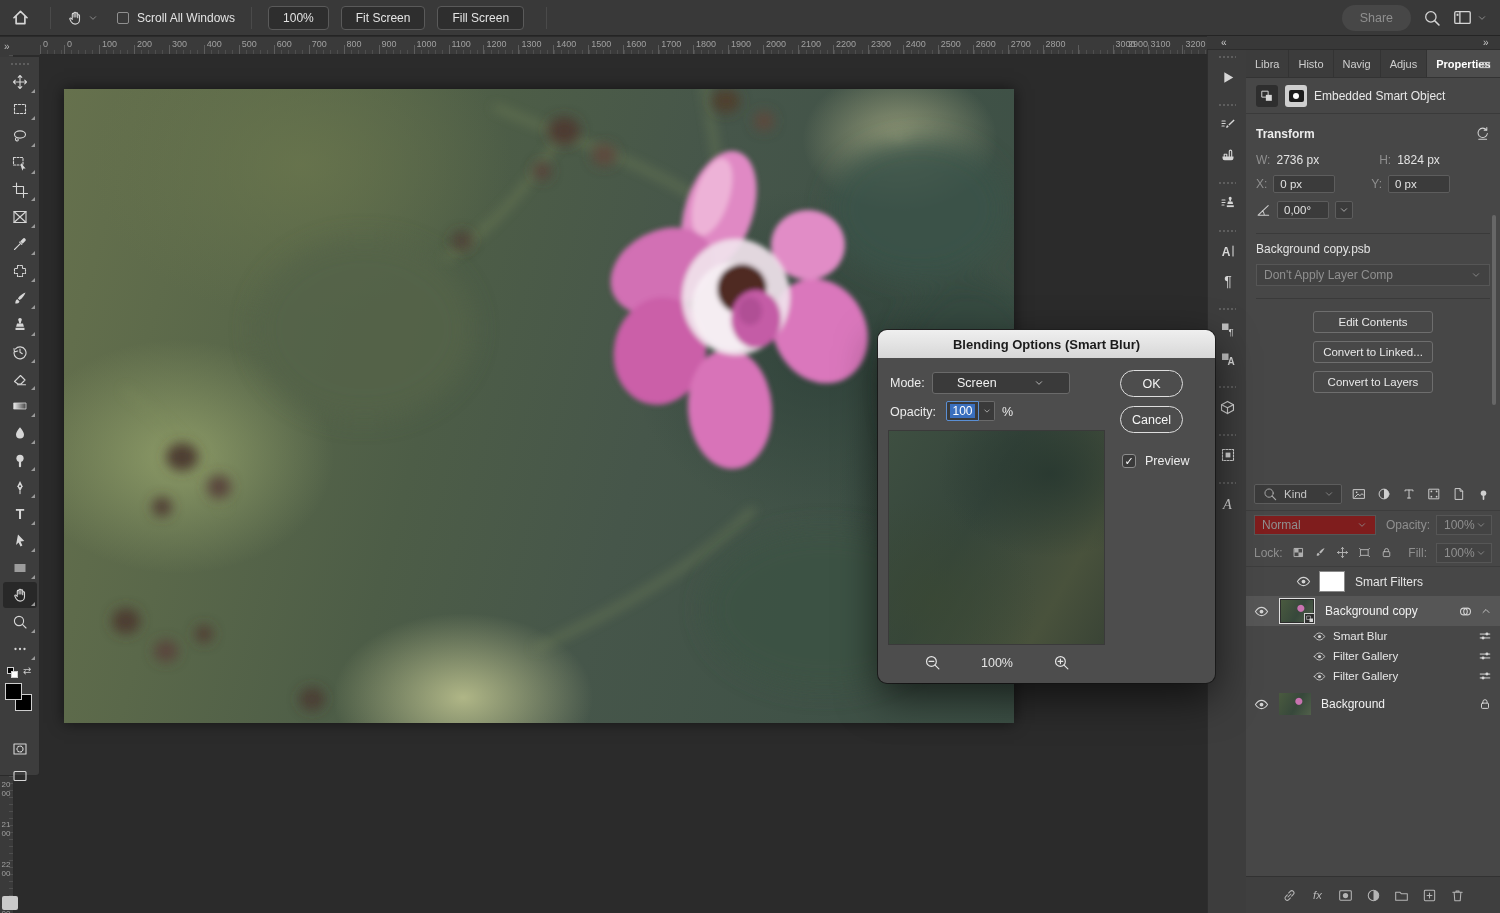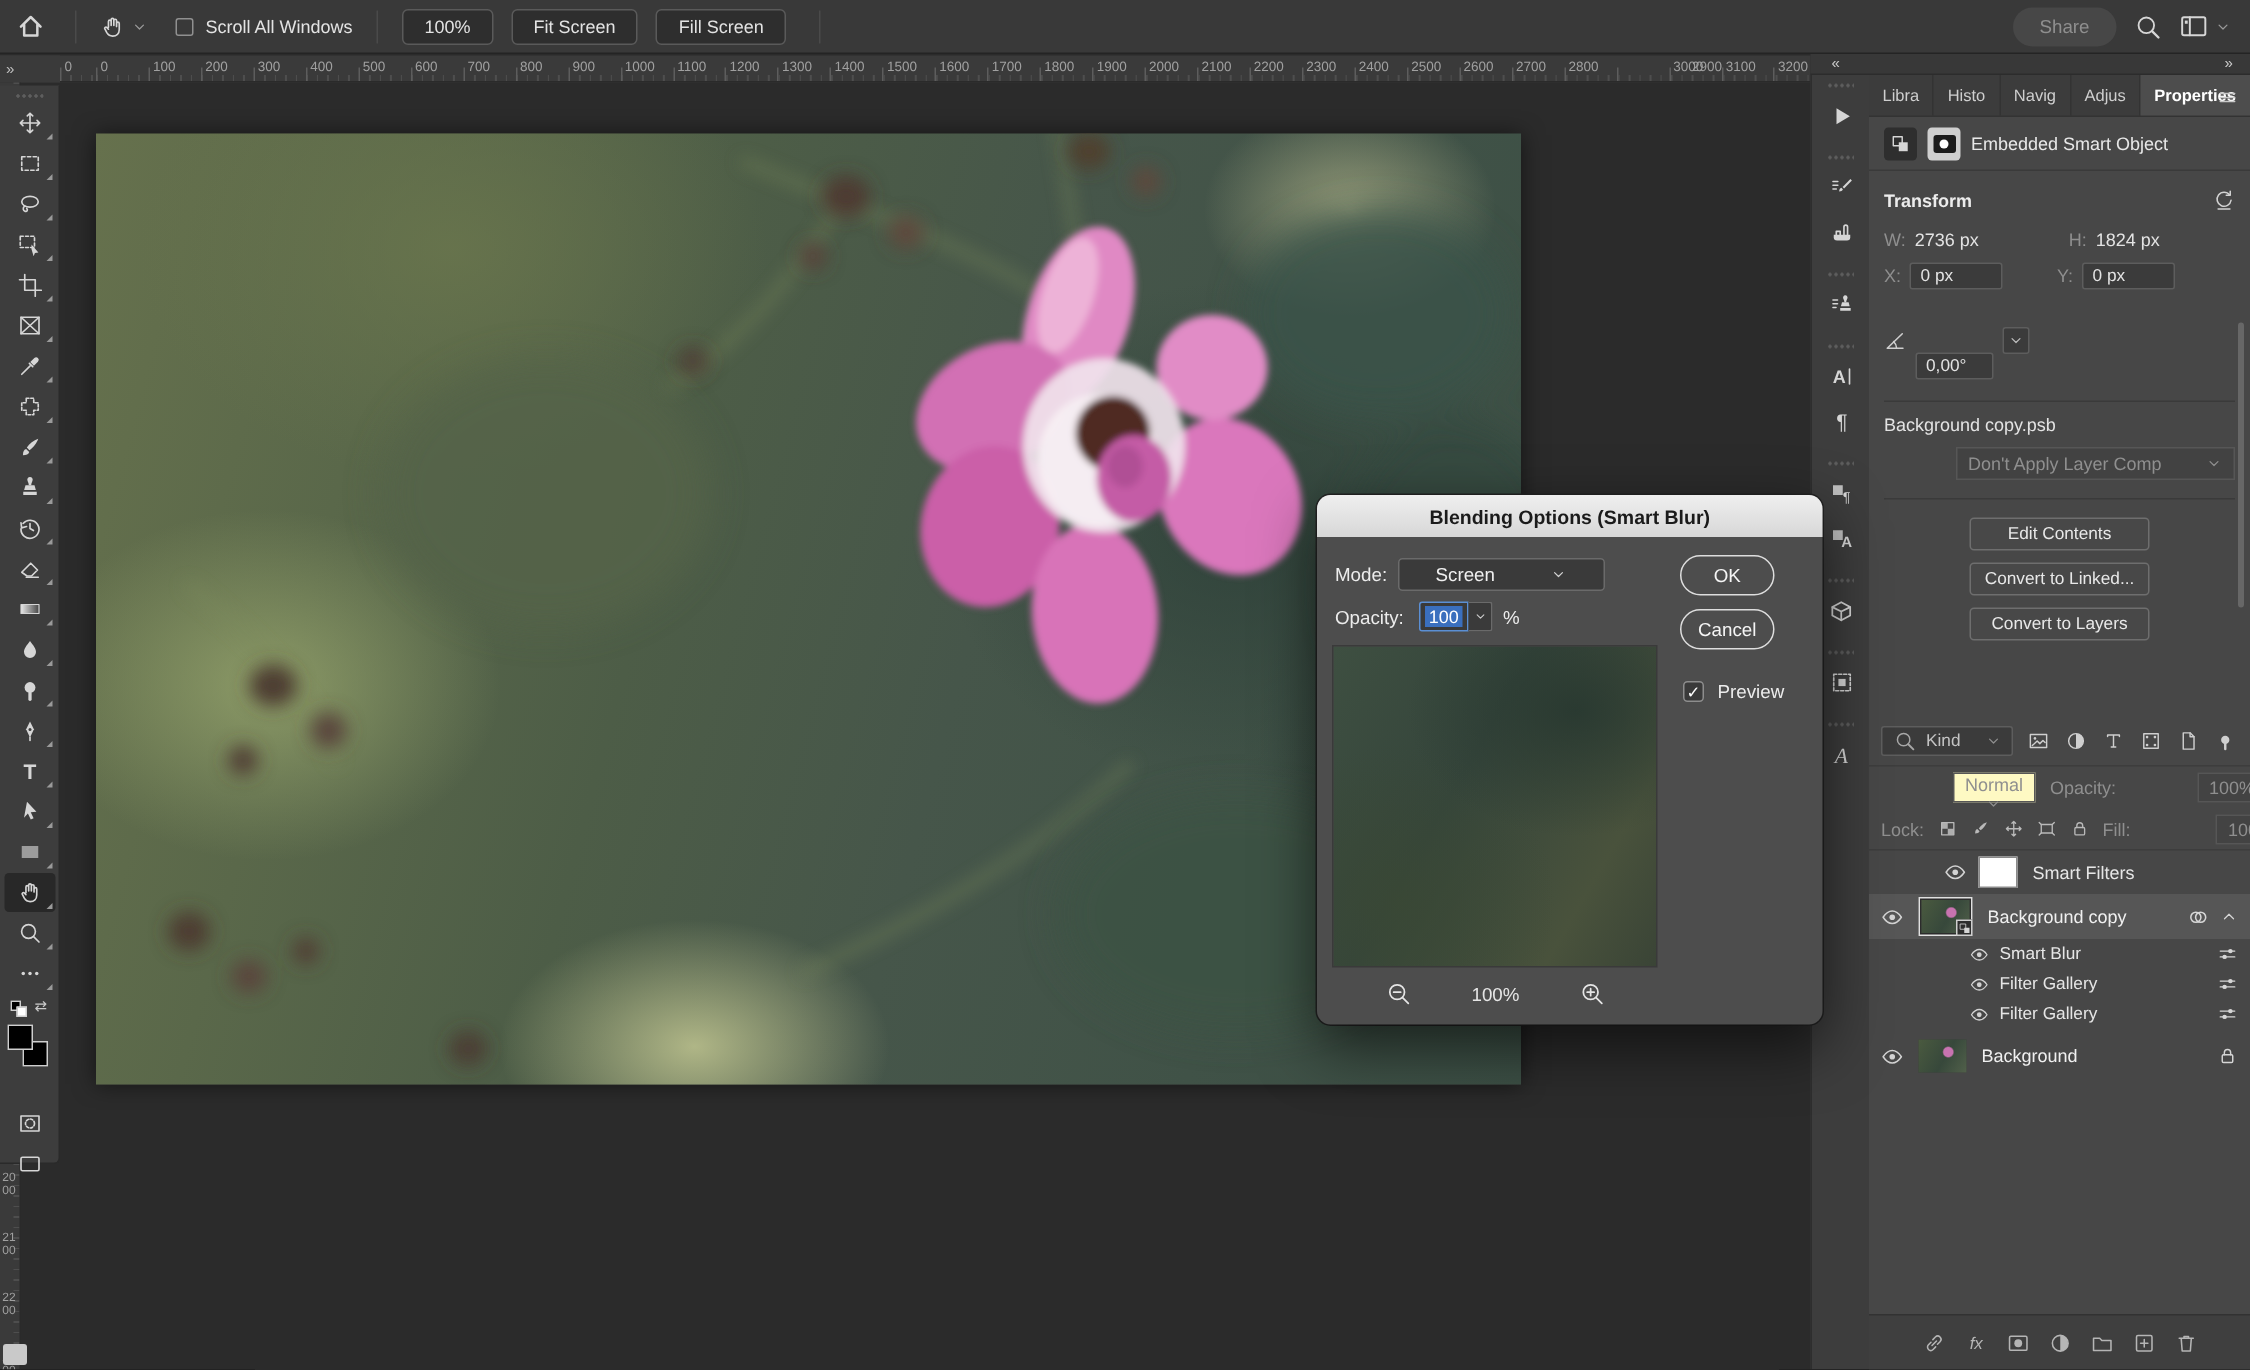--- a/index.html
+++ b/index.html
@@ -65,21 +65,21 @@
   .tabbar { display:flex; background:#3c3c3c; height:28px; align-items:stretch; border-bottom:1px solid #333; position:relative; }
   .tab { display:flex; align-items:center; padding:0 9px; color:#cfcfcf; font-size:11px; border-right:1px solid #333; white-space:nowrap; overflow:hidden; }
   .tab.active { background:#4d4d4d; color:#fff; font-weight:bold; border-right:none; }
   .hamburger { position:absolute; right:8px; top:8px; color:#c9c9c9; }
 
   .chip { width:22px; height:22px; border-radius:3px; display:flex; align-items:center; justify-content:center; }
   .input-box { background:#3b3b3b; border:1px solid #5d5d5d; border-radius:2px; color:#e3e3e3; font-size:11.5px; display:flex; align-items:center; padding:0 6px; height:18px; }
   .prop-btn { display:block; width:120px; height:22px; margin:0 auto 8px; background:#484848; border:1px solid #6e6e6e; border-radius:3px; color:#e8e8e8; font-size:11.5px; text-align:center; line-height:20px; }
   .divider { height:1px; background:#3a3a3a; margin:8px 0; }
   .dim { color:#8f8f8f !important; }
-  .dropdown { background:#424242; border:1px solid #565656; border-radius:0; height:22px; display:flex; align-items:center; padding:0 7px; justify-content:space-between;margin-left:48px; }
+  .dropdown { background:#424242; border:1px solid #565656; border-radius:0; height:22px; display:flex; align-items:center; padding:0 7px; justify-content:space-between; }
 
   
   .lrow { position:relative; display:flex; align-items:center; }
   .eye { color:#d2d2d2; }
   .thumb { background:linear-gradient(120deg,#4a5a3f,#37483b 55%,#51604a), #3a3a3a; }
   #layers-bottom { position:absolute; left:0; bottom:0; width:254px; height:37px; background:#3f3f3f; border-top:1px solid #323232; display:flex; align-items:center; justify-content:center; gap:13px; color:#b5b5b5; }
 
   
   #dialog { left:878px; top:330px; width:337px; height:353px; background:#4d4d4d; border-radius:9px; box-shadow:0 14px 40px rgba(0,0,0,.6), 0 0 0 1px #242424; z-index:20; }
   #dialog-title { height:28px; background:linear-gradient(#efefef,#d7d7d7); border-radius:9px 9px 0 0; color:#1b1b1b; font-weight:bold; font-size:13px; display:flex; align-items:center; justify-content:center; }
@@ -698,21 +698,21 @@
           <span class="input-box" style="width:62px;">0 px</span>
           <span class="dim" style="margin-left:30px;">Y:</span>
           <span class="input-box" style="width:62px;">0 px</span>
         </div>
         <div class="row" style="margin-top:8px; gap:6px;">
           <span style="color:#cfcfcf;">
               <svg width="15" height="15" viewBox="0 0 16 16" fill="none" stroke="currentColor" stroke-width="1.1" stroke-linecap="round" stroke-linejoin="round">
                 <path d="M2.3 13L13 2.7M2.3 13h11.2M9 13a7 7 0 0 0-2.2-4.8"></path>
               </svg>
             </span>
-          <span class="input-box" style="width:52px;margin-top:34px;">0,00°</span>
+          <span class="input-box" style="width:52px;">0,00°</span>
           <span class="input-box" style="width:18px; justify-content:center; padding:0;">
               <span style="color:#bdbdbd;">
                 <svg width="12" height="12" viewBox="0 0 16 16" fill="none" stroke="currentColor" stroke-width="1.1" stroke-linecap="round" stroke-linejoin="round">
                   <path d="M4.5 6.3L8 9.8l3.5-3.5"></path>
                 </svg>
               </span>
             </span>
         </div>
         <div class="divider" style="margin-top:14px;"></div>
         <div style="color:#e3e3e3;">Background copy.psb</div>
@@ -786,21 +786,21 @@
             <span>
               <svg width="13" height="13" viewBox="0 0 16 16" fill="none" stroke="currentColor" stroke-width="1.1" stroke-linecap="round" stroke-linejoin="round">
                 <circle cx="8" cy="6.5" r="3.4" stroke="none" fill="currentColor"></circle>
                 <path d="M8 9.9v4" stroke-width="2"></path>
               </svg>
             </span>
           </div>
       </div>
 
       <div class="row" style="height:28px; padding:0 8px; gap:6px;">
-        <div class="dropdown" style="width:126px; height:20px; background:#fef9c3;flex-direction:column;">
+        <div class="dropdown" style="width:126px; height:20px; background:#7f1d1d;">
           <span class="dim">Normal</span>
           <span style="color:#8f8f8f;">
               <svg width="12" height="12" viewBox="0 0 16 16" fill="none" stroke="currentColor" stroke-width="1.1" stroke-linecap="round" stroke-linejoin="round">
                 <path d="M4.5 6.3L8 9.8l3.5-3.5"></path>
               </svg>
             </span>
         </div>
         <span class="dim" style="margin-left:4px;">Opacity:</span>
         <div class="dropdown" style="width:56px; height:20px; background:#434343;">
           <span class="dim">100%</span>

